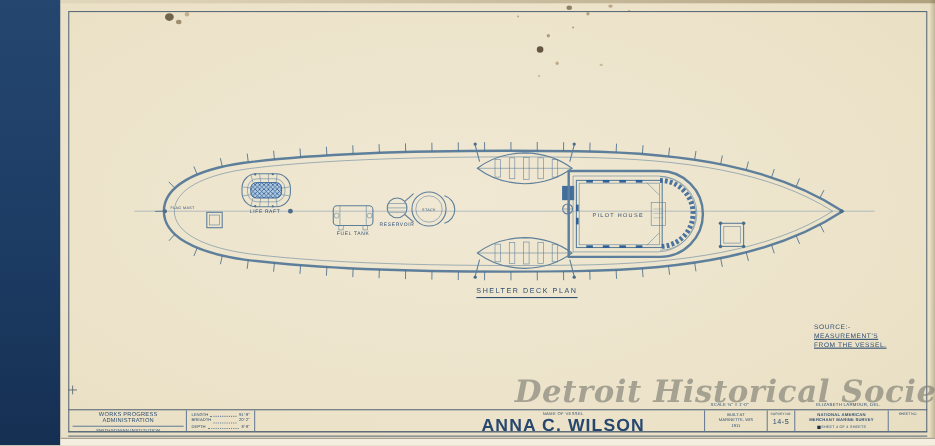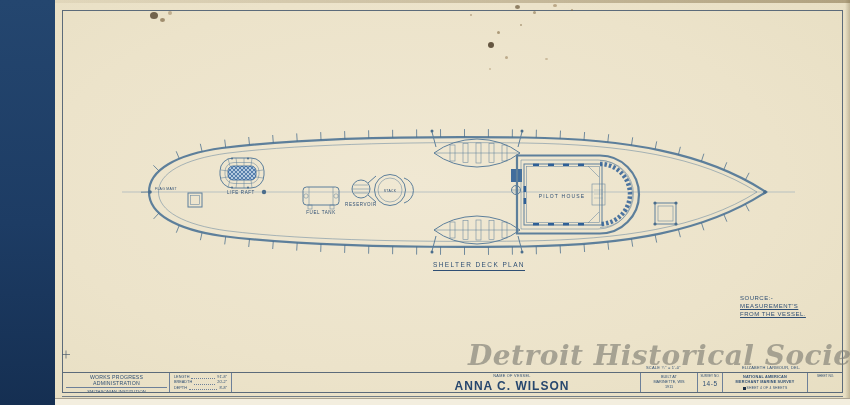--- a/index.html
+++ b/index.html
@@ -47,21 +47,21 @@
   .tb-cell{position:absolute;top:0;height:100%;box-sizing:border-box;text-align:center;overflow:hidden;}
   .agency{left:2px;width:106px;border-right:1px solid #6d8099;padding-top:1px;}
   .agency .l1{font-size:5.2px;letter-spacing:.2px;border-bottom:.5px solid #6d8099;
               padding-bottom:1px;margin:0 2px 1px 2px;}
   .agency .l2,.agency .l3{font-size:4px;letter-spacing:.2px;line-height:5.4px;}
   .dims{left:108px;width:62px;border-right:1px solid #6d8099;padding:2px 4px;}
   .dim-row{display:flex;align-items:flex-end;font-size:3.8px;line-height:5.4px;}
   .dim-row .lead{flex:1;border-bottom:1px dotted #6d8099;margin:0 2px 1px 2px;}
   .vessel{left:308px;width:284px;}
   .vessel .vlabel{font-size:3.8px;letter-spacing:.3px;margin-top:1px;}
-  .vessel .vname{font-size:12px;font-weight:bold;letter-spacing:1px;color:#27476e;margin-top:1px;}
+  .vessel .vname{font-size:16px;font-weight:bold;letter-spacing:1px;color:#27476e;margin-top:1px;}
   .built{left:578px;width:57px;border-left:1px solid #6d8099;font-size:3.8px;line-height:5px;padding-top:2px;}
   .survey{left:635px;width:25px;border-left:1px solid #6d8099;}
   .survey .slabel{font-size:3.1px;margin-top:1px;}
   .survey .sno{font-size:6.5px;margin-top:2px;letter-spacing:.5px;}
   .org{left:660px;width:85px;border-left:1px solid #6d8099;font-size:3.8px;
        font-weight:bold;line-height:5px;padding-top:2px;letter-spacing:.2px;}
   .org .sheetline{font-weight:normal;font-size:3.4px;margin-top:1px;}
   .org .sq{display:inline-block;width:3px;height:3px;background:#1c2e44;vertical-align:middle;margin-right:1px;}
   .sheetno{left:745px;width:36px;border-left:1px solid #6d8099;font-size:3.2px;padding-top:1px;}
   .scale-note{position:absolute;left:646px;top:365px;font-size:4px;color:var(--ink,#2f4f74);letter-spacing:.2px;}

